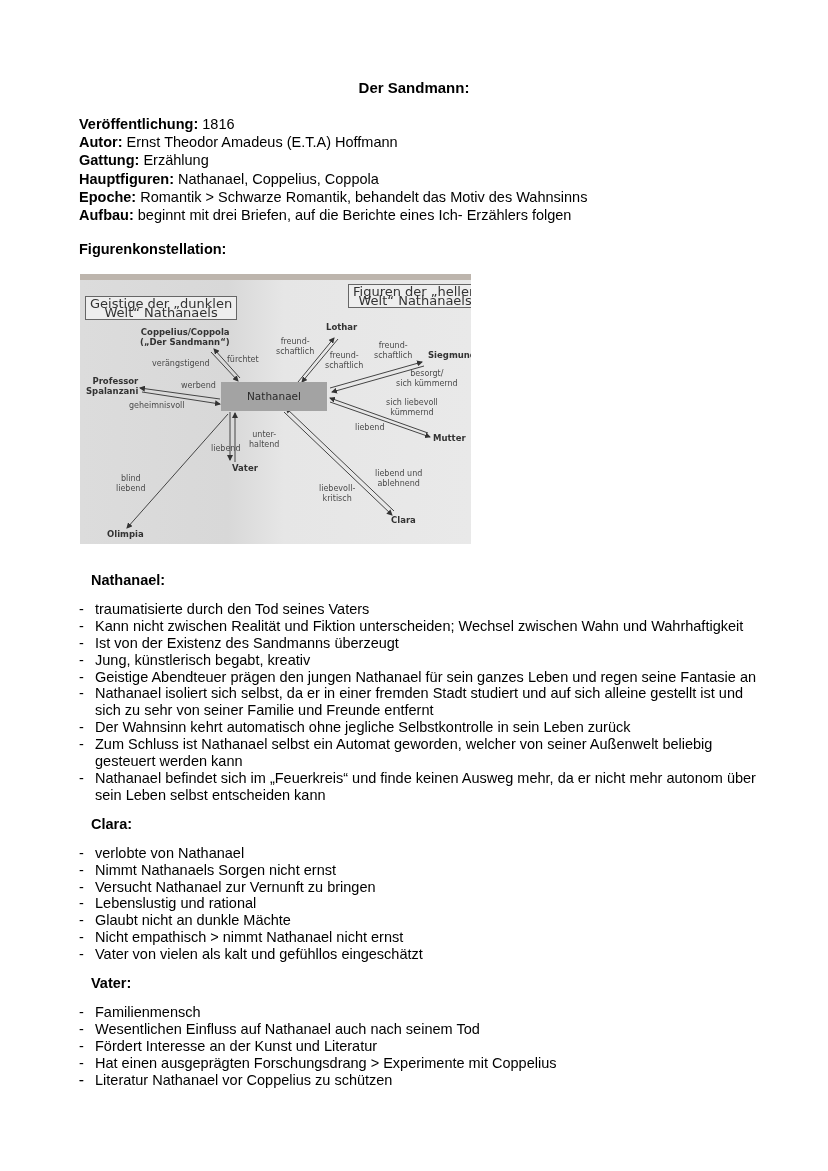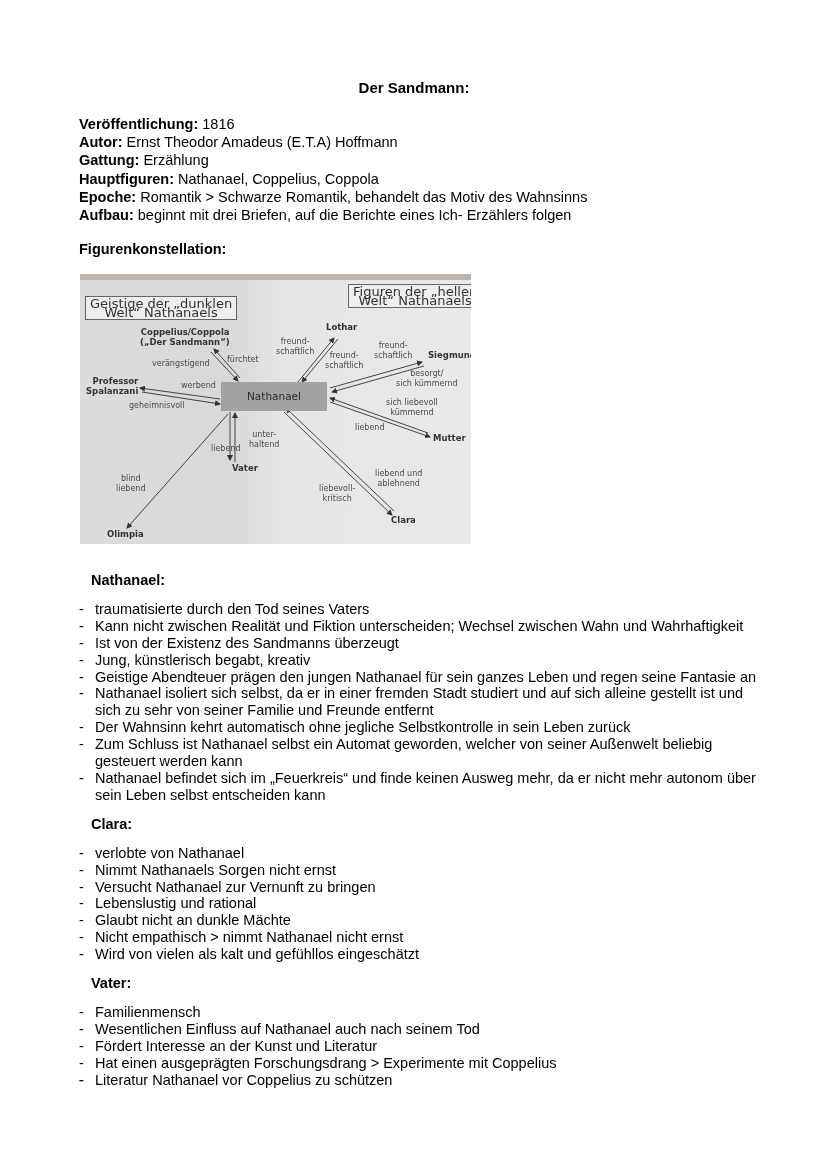--- a/index.html
+++ b/index.html
@@ -168,21 +168,21 @@
   </section>
   <section>
     <h3>Clara:</h3>
     <ul>
       <li><span class="dash">-</span><span>verlobte von Nathanael</span></li>
       <li><span class="dash">-</span><span>Nimmt Nathanaels Sorgen nicht ernst</span></li>
       <li><span class="dash">-</span><span>Versucht Nathanael zur Vernunft zu bringen</span></li>
       <li><span class="dash">-</span><span>Lebenslustig und rational</span></li>
       <li><span class="dash">-</span><span>Glaubt nicht an dunkle Mächte</span></li>
       <li><span class="dash">-</span><span>Nicht empathisch &gt; nimmt Nathanael nicht ernst</span></li>
-      <li><span class="dash">-</span><span>Wird von vielen als kalt und gefühllos eingeschätzt</span></li>
+      <li><span class="dash">-</span><span>Vater von vielen als kalt und gefühllos eingeschätzt</span></li>
     </ul>
   </section>
   <section>
     <h3>Vater:</h3>
     <ul>
       <li><span class="dash">-</span><span>Familienmensch</span></li>
       <li><span class="dash">-</span><span>Wesentlichen Einfluss auf Nathanael auch nach seinem Tod</span></li>
       <li><span class="dash">-</span><span>Fördert Interesse an der Kunst und Literatur</span></li>
       <li><span class="dash">-</span><span>Hat einen ausgeprägten Forschungsdrang &gt; Experimente mit Coppelius</span></li>
       <li><span class="dash">-</span></li>

